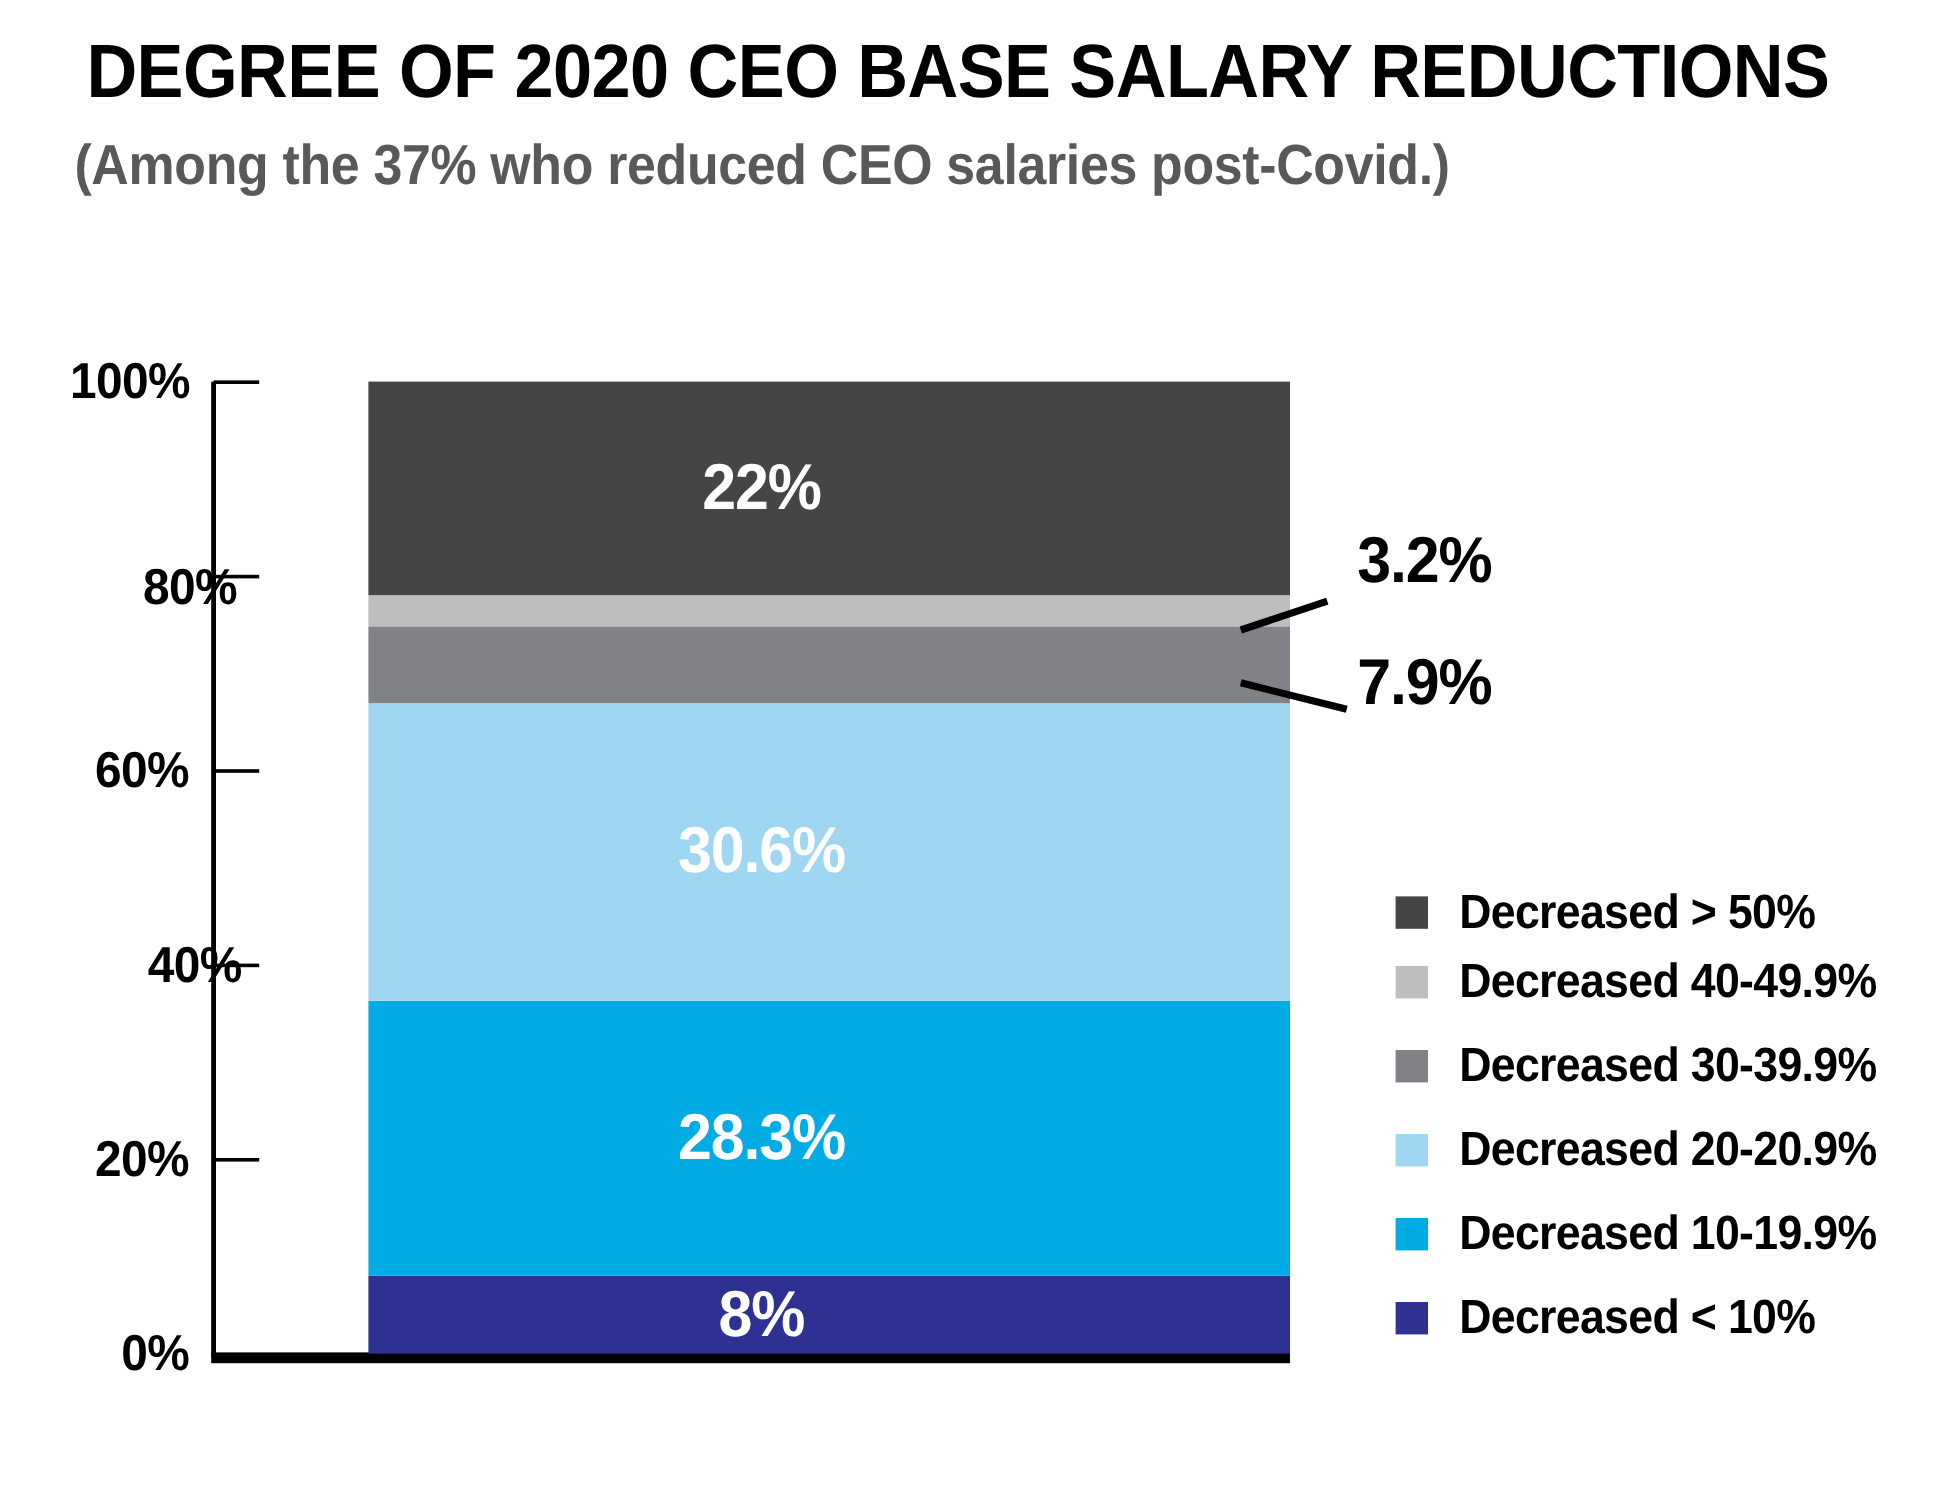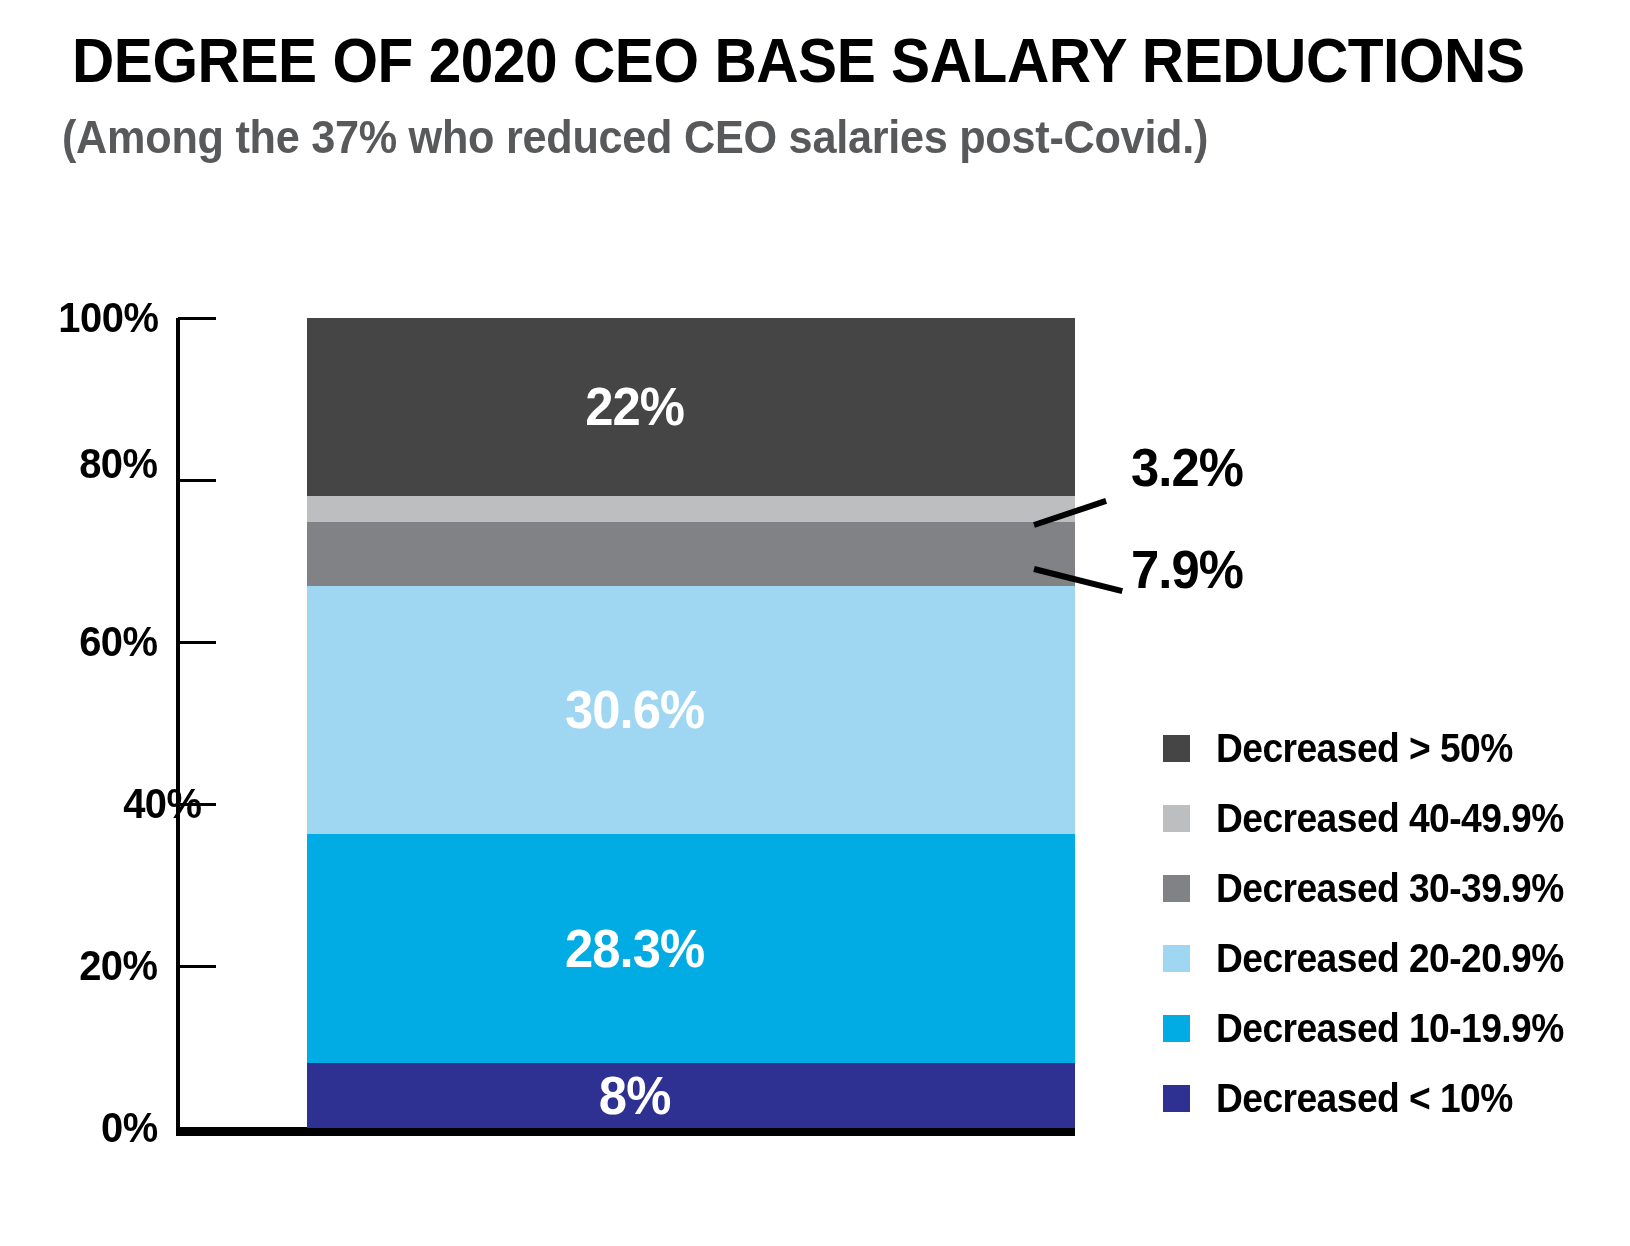--- a/index.html
+++ b/index.html
@@ -108,21 +108,21 @@
 
     <div class="axis-y"></div>
     <div class="axis-x"></div>
 
     <div id="ticks">
         <div class="tick" style="top: 317px;"></div>
         <div class="ytick-wrap" style="top: 297px;">
           <div class="ytick-label" style="top: 0px;">100%</div>
         </div>
         <div class="tick" style="top: 479px;"></div>
-        <div class="ytick-wrap" style="top: 443px;">
+        <div class="ytick-wrap" style="top: 468px; margin-left: 40px;">
           <div class="ytick-label" style="top: 0px;">80%</div>
         </div>
         <div class="tick" style="top: 641px;"></div>
         <div class="ytick-wrap" style="top: 621px;">
           <div class="ytick-label" style="top: 0px;">60%</div>
         </div>
         <div class="tick" style="top: 803px;"></div>
         <div class="ytick-wrap" style="top: 783px; padding-left: 44px;">
           <div class="ytick-label" style="top: 0px;">40%</div>
         </div>
@@ -149,21 +149,21 @@
       </div>
 
     <div id="callouts">
         <div class="callout-line" style="left: 1034px; top: 522px; width: 75.8947px; transform: rotate(-18.4349deg);"></div>
         <div class="callout-text" style="left: 1131px; top: 440px;">3.2%</div>
         <div class="callout-line" style="left: 1034px; top: 566px; width: 90.7083px; transform: rotate(14.0362deg);"></div>
         <div class="callout-text" style="left: 1131px; top: 542px;">7.9%</div>
       </div>
 
     <div id="legend">
-        <div class="legend-row" style="top: 0px;">
+        <div class="legend-row" style="top: 12px;">
           <span class="legend-swatch" style="background: rgb(69, 69, 69);"></span>
           <span class="legend-label">Decreased &gt; 50%</span>
         </div>
         <div class="legend-row" style="top: 70px;">
           <span class="legend-swatch" style="background: rgb(188, 190, 192);"></span>
           <span class="legend-label">Decreased 40-49.9%</span>
         </div>
         <div class="legend-row" style="top: 140px; align-items: center;">
           <span class="legend-swatch" style="background: rgb(128, 130, 133);"></span>
           <span class="legend-label">Decreased 30-39.9%</span>

